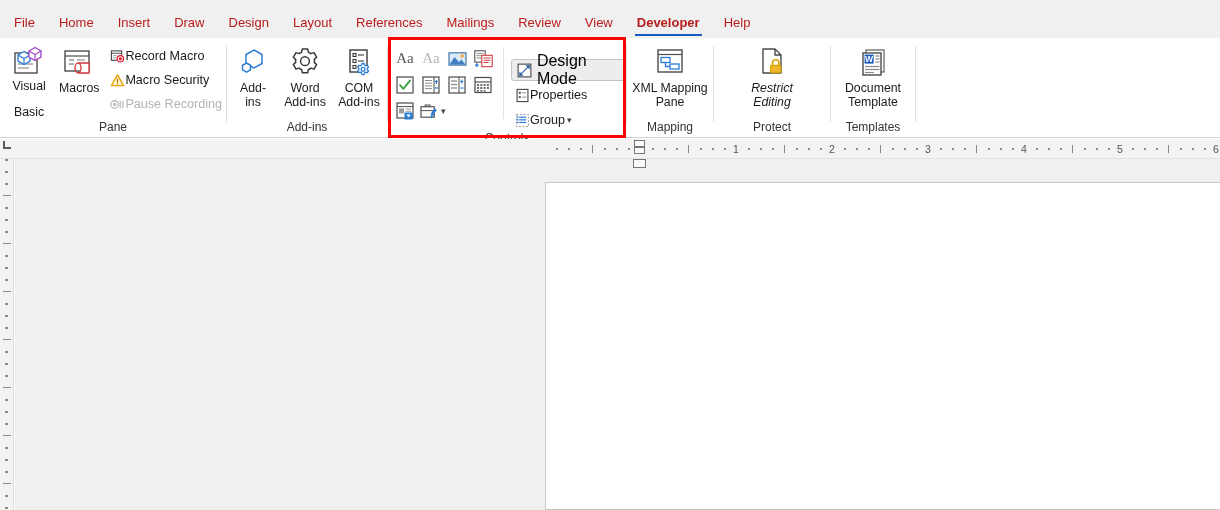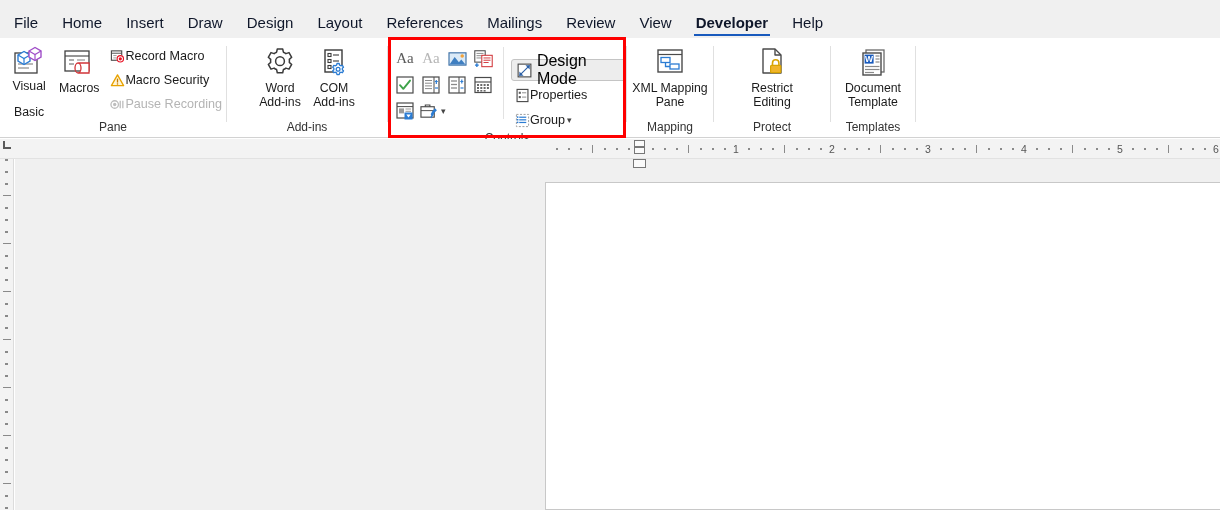--- a/index.html
+++ b/index.html
@@ -20,21 +20,21 @@
   
   .tabbar {
     position: absolute; top: 0; left: 0; width: 1220px; height: 38px;
     background: #f0f0f0;
     display: flex; align-items: flex-end;
   }
   .tab {
     position: relative;
     height: 30px; line-height: 30px;
     padding: 0 12px;
-    font-size: 15px; color: #0f172a;
+    font-size: 13px; color: #b91c1c;
     white-space: nowrap;
     cursor: default;
   }
   .tab.first { padding-left: 14px; }
   .tab.active { font-weight: bold; }
   .tab.active::after {
     content: ""; position: absolute;
     left: 10px; right: 10px; bottom: 2px; height: 2.5px;
     background: #185abd;
   }
@@ -249,20 +249,30 @@
           </div>
         </div>
       </div>
       <div class="group-label">Pane</div>
     </div>
 
     <div class="group-sep"></div>
 
     <div class="group" style="width:160px;">
       <div class="group-body" style="justify-content:center;">
+        <div class="bigbtn" style="width:50px;">
+          <div class="ico">
+            <svg width="32" height="32" viewBox="0 0 32 32">
+              <path d="M17 4 L25 8.5 L25 17.5 L17 22 L9 17.5 L9 8.5 Z" fill="none" stroke="#2b7cd3" stroke-width="1.5"></path>
+              <path d="M9.5 17 L13.5 19.3 L13.5 23.9 L9.5 26.2 L5.5 23.9 L5.5 19.3 Z" fill="#fff" stroke="#2b7cd3" stroke-width="1.5"></path>
+            </svg>
+          </div>
+          <div class="lbl">Add-</div>
+          <div class="lbl" style="margin-top:0">ins</div>
+        </div>
 
         <div class="bigbtn" style="width:54px;">
           <div class="ico">
             <svg width="32" height="32" viewBox="0 0 32 32">
               <path d="M13.3 3 h5.4 l.7 3.2 a9 9 0 0 1 2.5 1.45 l3.1-1.05 2.7 4.67 -2.4 2.15 a9 9 0 0 1 0 2.9 l2.4 2.15 -2.7 4.67 -3.1-1.05 a9 9 0 0 1 -2.5 1.45 l-.7 3.2 h-5.4 l-.7-3.2 a9 9 0 0 1 -2.5-1.45 l-3.1 1.05 -2.7-4.67 2.4-2.15 a9 9 0 0 1 0-2.9 l-2.4-2.15 2.7-4.67 3.1 1.05 a9 9 0 0 1 2.5-1.45 z" fill="none" stroke="#3a3a3a" stroke-width="1.5" stroke-linejoin="round"></path>
               <circle cx="16" cy="15.2" r="4.4" fill="none" stroke="#3a3a3a" stroke-width="1.5"></circle>
             </svg>
           </div>
           <div class="lbl">Word</div>
           <div class="lbl" style="margin-top:0">Add-ins</div>
@@ -460,21 +470,21 @@
         </div>
       </div>
       <div class="group-label">Mapping</div>
     </div>
 
     <div class="group-sep"></div>
 
     <div class="group" style="width:116px;">
       <div class="group-body" style="justify-content:center;">
 
-        <div class="bigbtn" style="width:56px;">
+        <div class="bigbtn" style="width:56px;font-style:italic;">
           <div class="ico">
             <svg width="30" height="30" viewBox="0 0 30 30">
               <path d="M6 2 h12 l6 6 v18 h-18 z" fill="#fff" stroke="#4a4a4a" stroke-width="1.4" stroke-linejoin="round"></path>
               <path d="M18 2 v6 h6" fill="none" stroke="#4a4a4a" stroke-width="1.4" stroke-linejoin="round"></path>
               <path d="M15.5 18.5 v-2.6 a3.2 3.2 0 0 1 6.4 0 v2.6" fill="none" stroke="#d9a400" stroke-width="1.6"></path>
               <rect x="13.6" y="18.3" width="10.2" height="7.4" rx="1" fill="#f0b429" stroke="#d9a400" stroke-width="1.2"></rect>
             </svg>
           </div>
           <div class="lbl">Restrict</div>
           <div class="lbl" style="margin-top:0">Editing</div>

